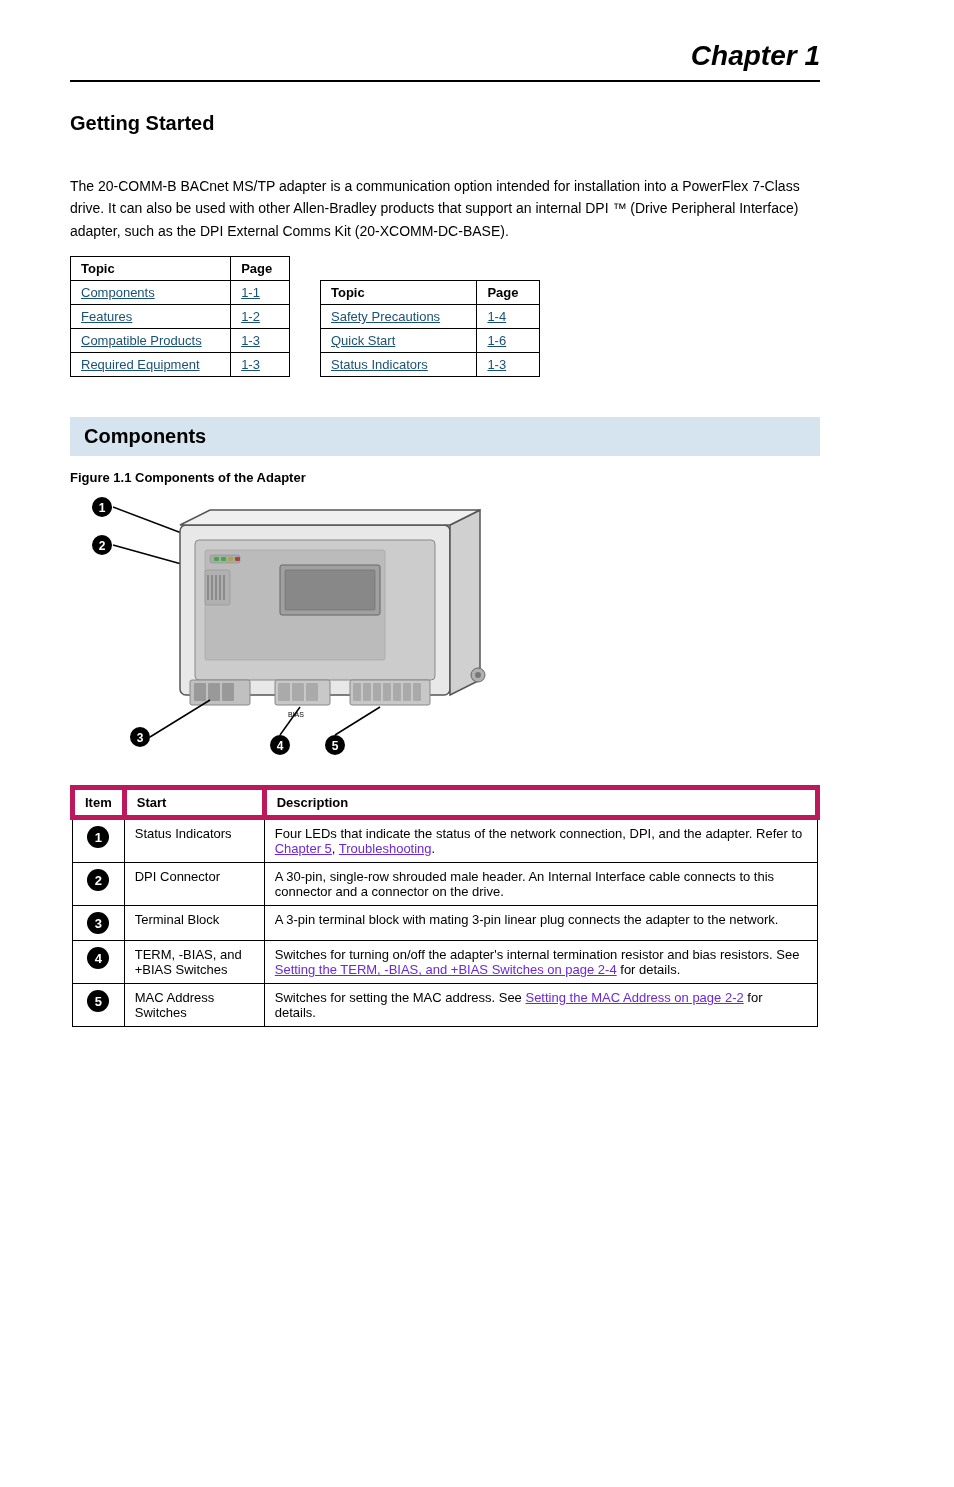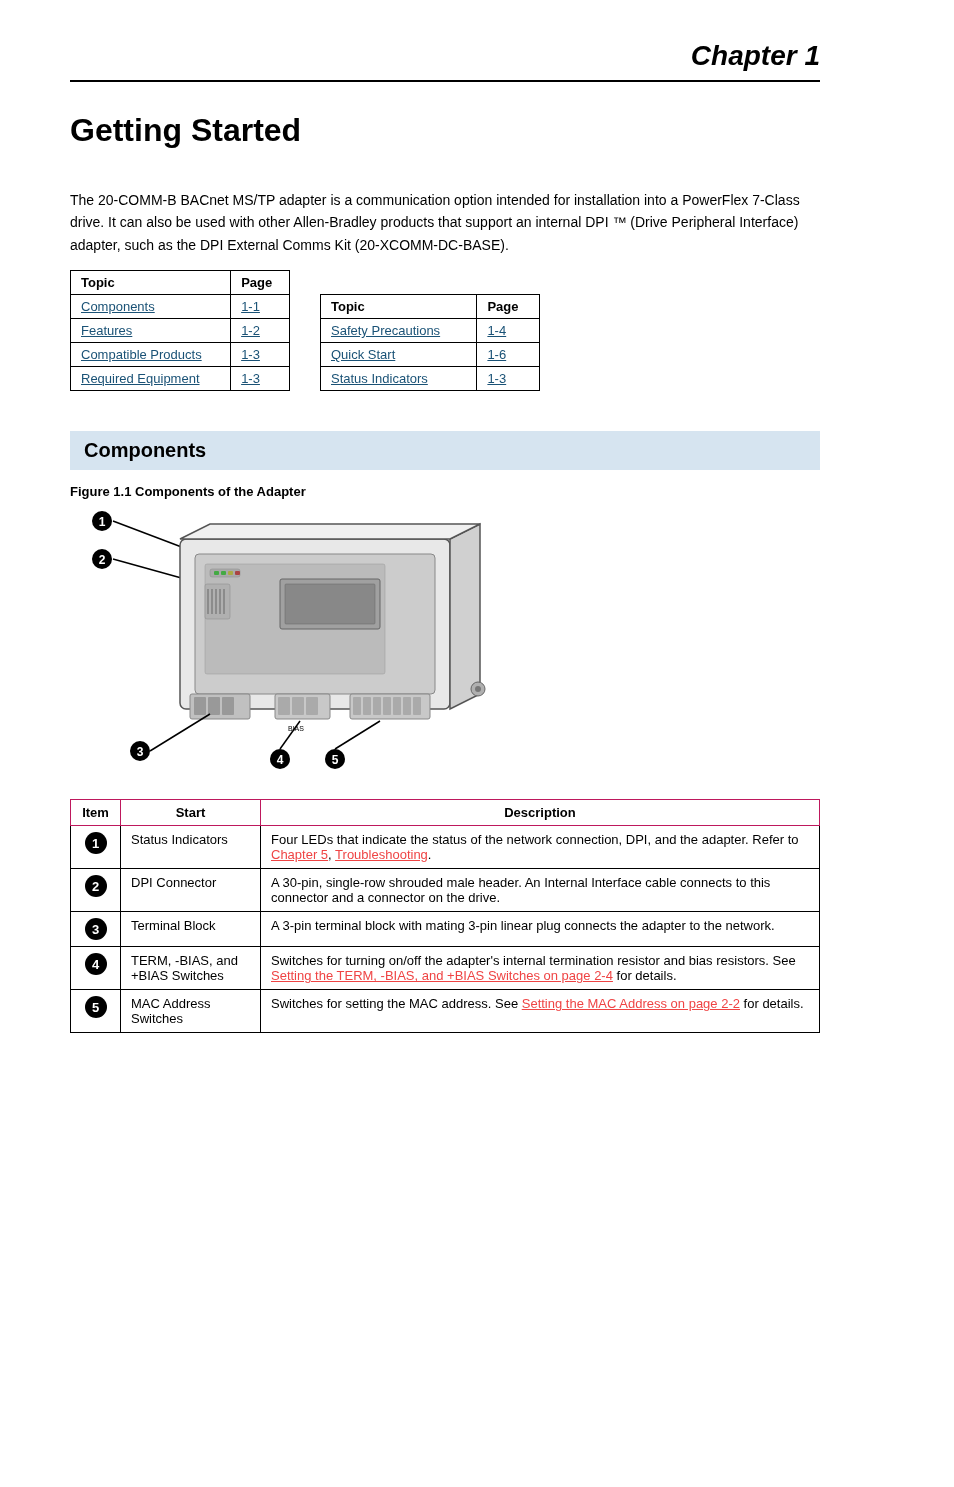--- a/index.html
+++ b/index.html
@@ -23,21 +23,21 @@
     .chapter-header {
       text-align: right;
       font-size: 28px;
       font-style: italic;
       font-weight: bold;
       border-bottom: 2px solid #000;
       padding-bottom: 8px;
       margin-bottom: 30px;
     }
     .page-title {
-      font-size: 32px;
+      font-size: 20px;
       font-weight: bold;
       margin-bottom: 40px;
     }
     .intro-text {
       font-size: 14px;
       line-height: 1.6;
       margin-bottom: 14px;
     }
     .toc-section {
       display: flex;
@@ -89,45 +89,45 @@
       height: 280px;
     }
     
     .components-table {
       border-collapse: collapse;
       width: 100%;
       font-size: 13px;
       margin-top: 10px;
     }
     .components-table th {
-      border: 1px solid #be185d;
+      border: 5px solid #be185d;
       padding: 5px 10px;
       background: #fff;
       font-weight: bold;
-      text-align: center;
+      text-align: left;
     }
     .components-table td {
       border: 1px solid #000;
       padding: 6px 10px;
       vertical-align: top;
     }
     .item-num {
       display: inline-flex;
       align-items: center;
       justify-content: center;
       width: 22px;
       height: 22px;
       background: #000;
       color: #fff;
       border-radius: 50%;
       font-weight: bold;
       font-size: 13px;
     }
     .components-table a {
-      color: #ef4444;
+      color: #6d28d9;
       text-decoration: underline;
     }
   </style>
 </head>
 <body>
 
 <div class="page">
 
   <div class="chapter-header">
     <span>Chapter 1</span>

